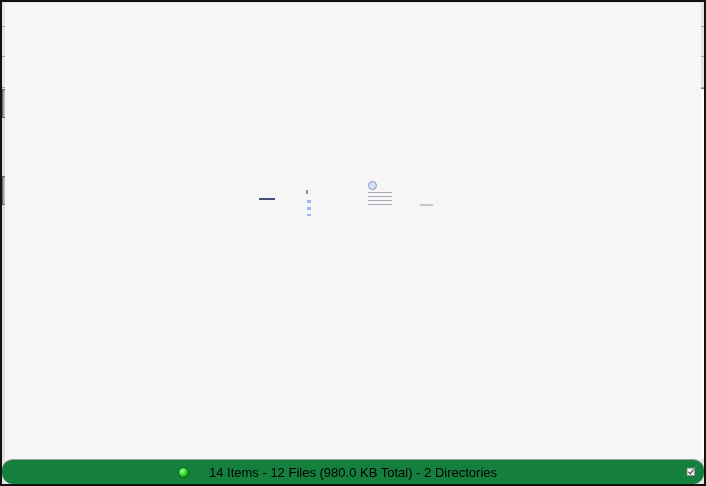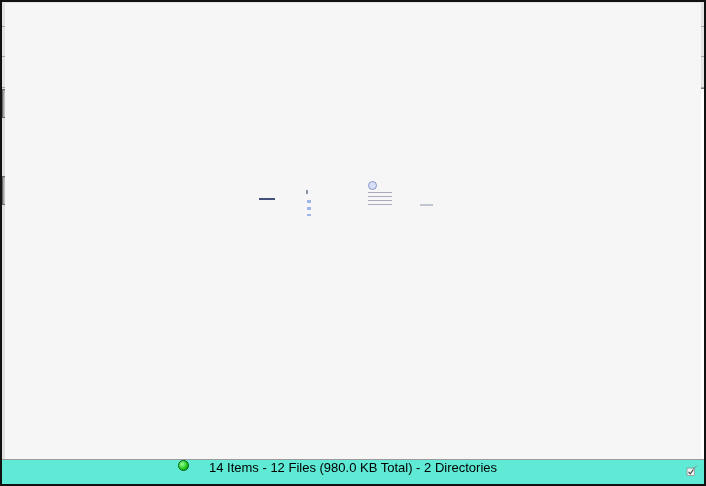--- a/index.html
+++ b/index.html
@@ -137,21 +137,21 @@
   .v-app .ln{display:block;top:21px;left:18px;right:7px;bottom:5px;
     background:repeating-linear-gradient(to bottom,#aab 0 1px,transparent 1px 4px);}
   .v-mail{width:42px;height:58px;background:#fcfcfc;border:1px solid #8a8a8a;}
   .v-mail .ti{display:block;top:2px;left:2px;right:2px;height:7px;
     background:repeating-linear-gradient(to right,#d86a5a 0 3px,#5a8ad8 3px 6px,#6ab86a 6px 9px,#e8e8e8 9px 12px);}
   .v-mail .ln{display:block;top:14px;left:4px;right:4px;bottom:9px;
     background:repeating-linear-gradient(to bottom,#aab 0 1px,transparent 1px 4px);}
   .v-mail .br{display:block;left:2px;right:2px;bottom:2px;height:3px;background:#d8d8d8;}
 
   
-  .statusbar{display:flex;align-items:flex-start;border-top:1px solid #9a9a9a;position:relative;background:#5eead4;}
+  .statusbar{display:flex;align-items:center;border-top:1px solid #9a9a9a;position:relative;background:#15803d;border-radius:11px;}
   .led{width:11px;height:11px;border-radius:50%;margin-left:176px;flex:none;
     background:radial-gradient(circle at 35% 35%,#9aff9a 0%,#22cc22 55%,#0a8a0a 100%);
     border:1px solid #0a5a0a;}
   .status-text{position:absolute;left:0;right:0;text-align:center;}
   .flag{position:absolute;right:5px;top:4px;}
 </style>
 </head>
 <body>
 
 <svg width="0" height="0" style="position:absolute">

